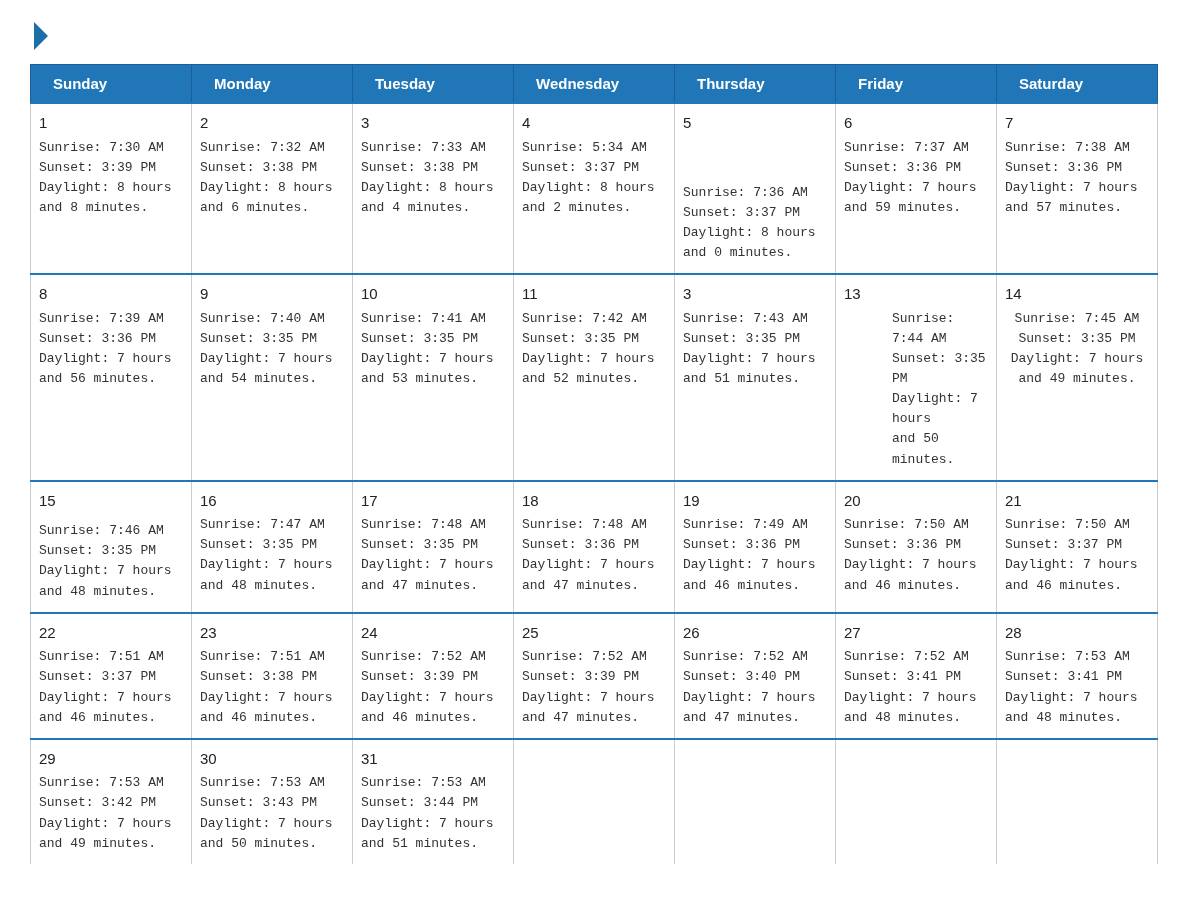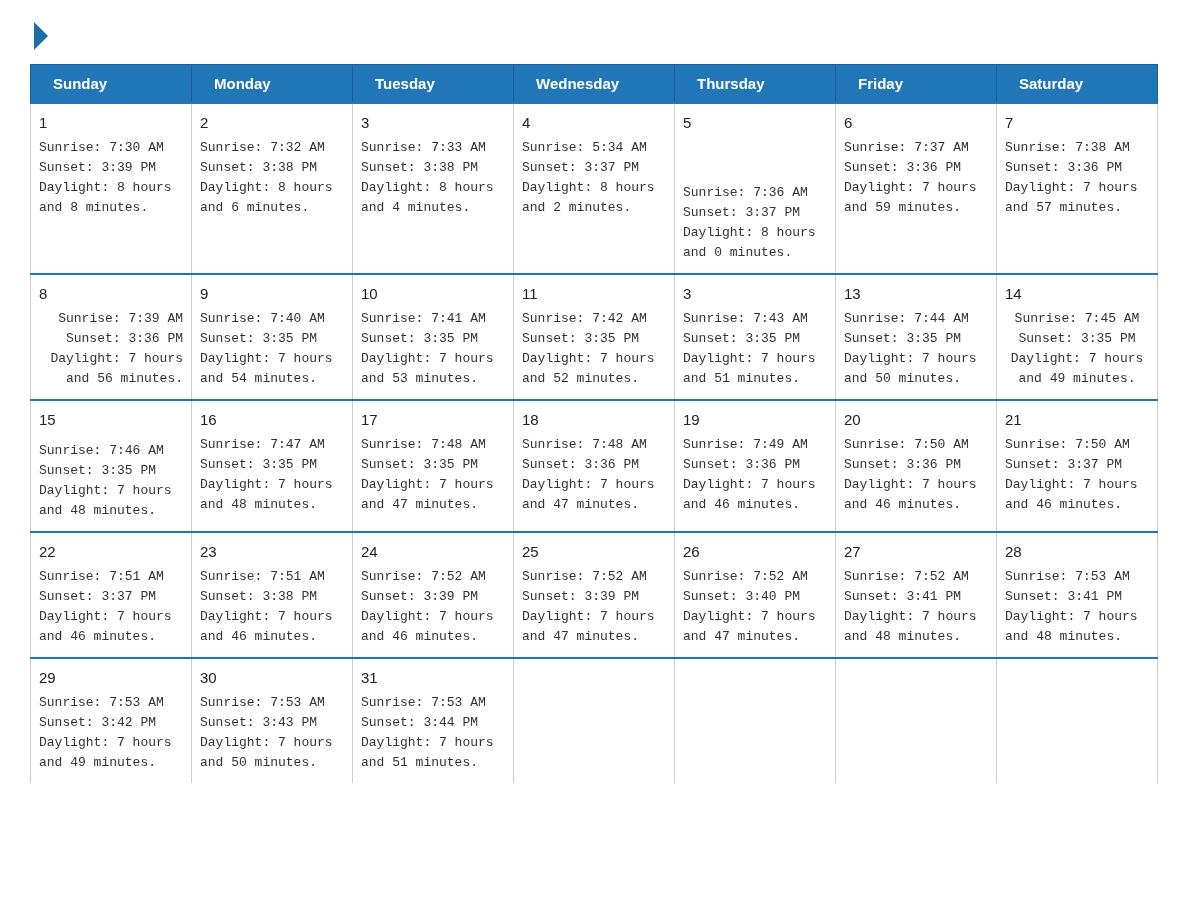--- a/index.html
+++ b/index.html
@@ -184,21 +184,21 @@
           <span class="day-num">7</span>
           <div class="day-info" style="white-space: pre-line;">Sunrise: 7:38 AM
 Sunset: 3:36 PM
 Daylight: 7 hours
 and 57 minutes.</div>
         </td>
       </tr>
       <tr>
         <td>
           <span class="day-num">8</span>
-          <div class="day-info" style="white-space: pre-line; text-align: right;">Sunrise: 7:39 AM
+          <div class="day-info" style="white-space: pre-line;">Sunrise: 7:39 AM
 Sunset: 3:36 PM
 Daylight: 7 hours
 and 56 minutes.</div>
         </td>
         <td>
           <span class="day-num">9</span>
           <div class="day-info" style="white-space: pre-line;">Sunrise: 7:40 AM
 Sunset: 3:35 PM
 Daylight: 7 hours
 and 54 minutes.</div>
@@ -219,21 +219,21 @@
         </td>
         <td>
           <span class="day-num">3</span>
           <div class="day-info" style="white-space: pre-line;">Sunrise: 7:43 AM
 Sunset: 3:35 PM
 Daylight: 7 hours
 and 51 minutes.</div>
         </td>
         <td>
           <span class="day-num">13</span>
-          <div class="day-info" style="white-space: pre-line;">Sunrise: 7:44 AM
+          <div class="day-info" style="white-space: pre-line; margin-left: 48px;">Sunrise: 7:44 AM
 Sunset: 3:35 PM
 Daylight: 7 hours
 and 50 minutes.</div>
         </td>
         <td>
           <span class="day-num">14</span>
           <div class="day-info" style="white-space: pre-line; text-align: center;">Sunrise: 7:45 AM
 Sunset: 3:35 PM
 Daylight: 7 hours
 and 49 minutes.</div>

